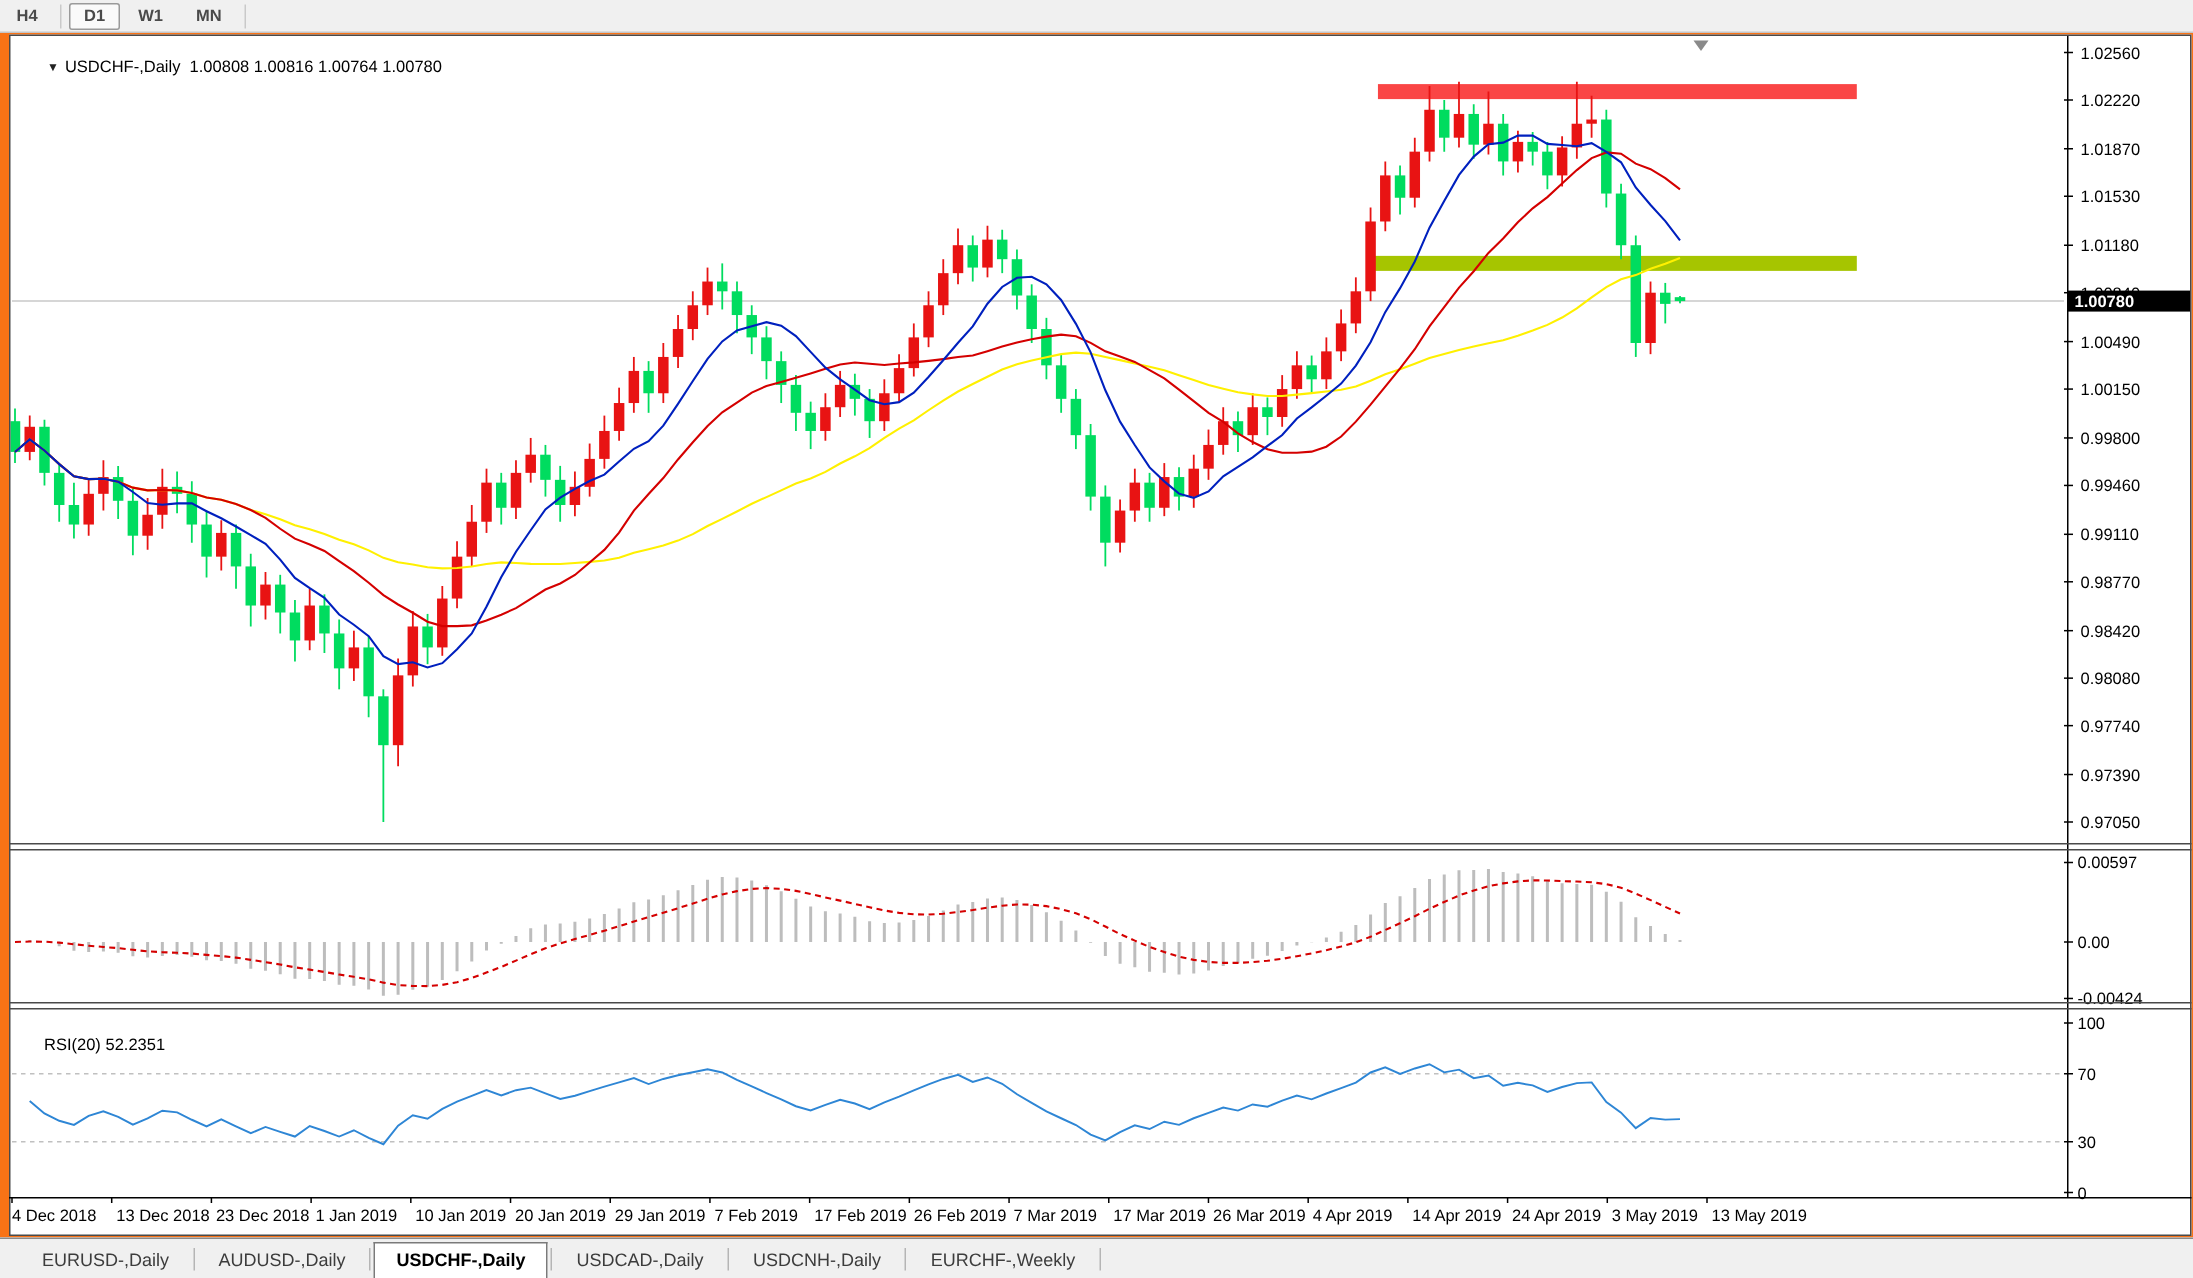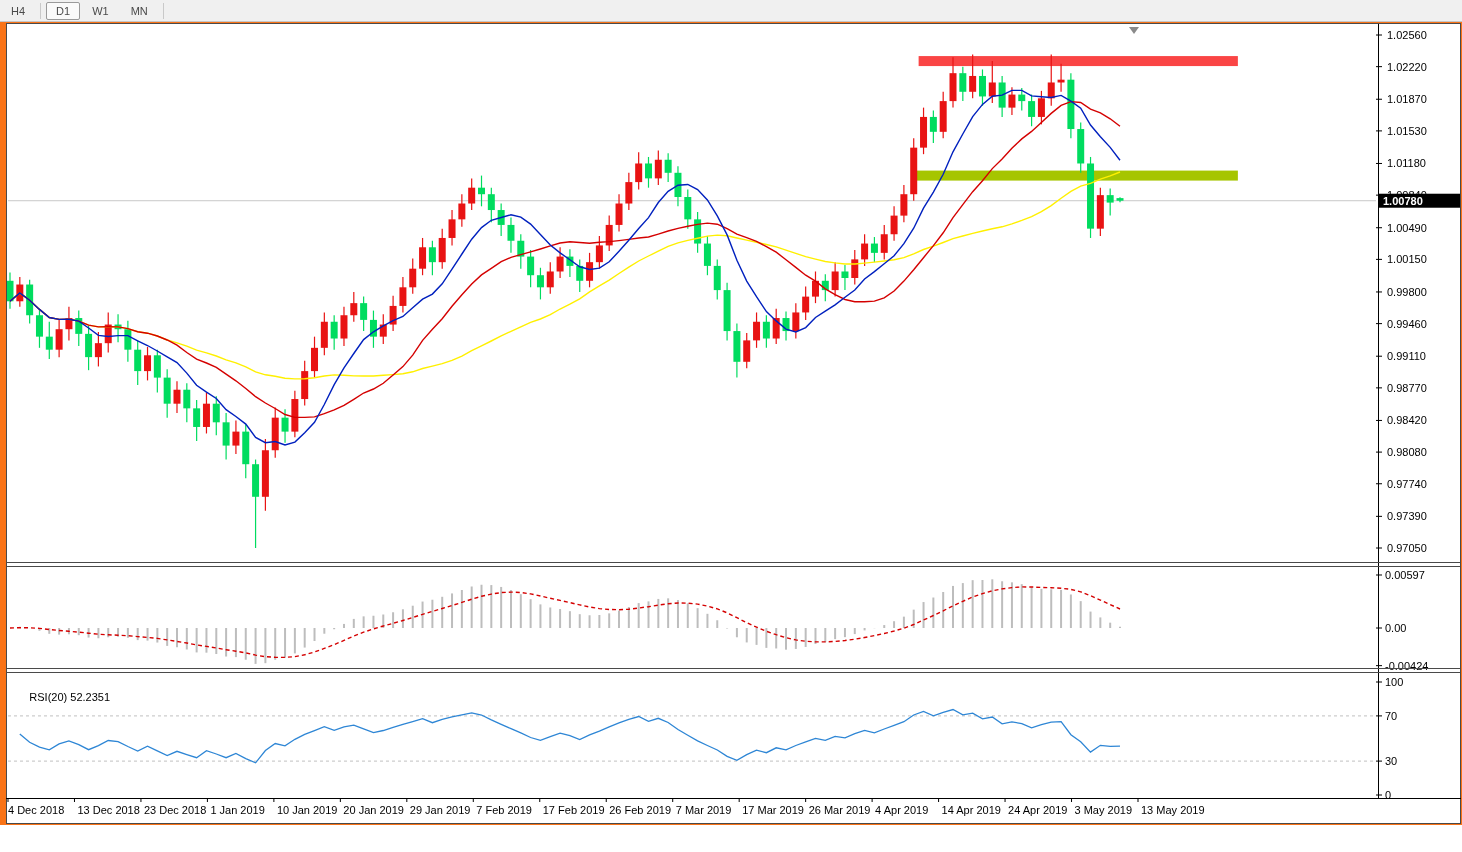--- a/index.html
+++ b/index.html
@@ -2,21 +2,21 @@
 <html><head>
 <meta charset="utf-8">
 <style>
   html,body{margin:0;padding:0;background:#e8e8e8;}
   *{box-sizing:border-box;}
   #app{position:relative;width:1462px;height:852px;background:#fff;overflow:hidden;
        font-family:"Liberation Sans","DejaVu Sans",sans-serif;font-size:11px;color:#000;}
   
   #toolbar{position:absolute;left:0;top:0;width:1462px;height:22px;background:#f0f0f0;
            display:flex;align-items:center;border-bottom:1px solid #c6c6c6;}
-  .tbtn{padding:2px 9px;margin:0 1px;color:#4a4a4a;font-weight:normal;font-size:11px;
+  .tbtn{padding:2px 9px;margin:0 1px;color:#4a4a4a;font-weight:bold;font-size:11px;
         border:1px solid transparent;border-radius:2px;cursor:default;}
   .tbtn.active{background:#fafafa;border:1px solid #9a9a9a;text-align:right;}
   .tsep{width:1px;height:16px;background:#c9c9c9;margin:0 4px;}
   
   #chartwin{position:absolute;left:0;top:22px;width:1462px;height:803px;background:#f97316;}
   #chart-svg{position:absolute;left:0;top:0;}
   .pane-label{position:absolute;font-size:11px;color:#000;white-space:pre;z-index:5;}
   #main-title{left:13px;top:5px;}
   #main-title .tri{font-size:8px;position:relative;top:-1px;margin-right:4px;color:#222;}
   #macd-label{left:11px;top:551px;}
@@ -512,19 +512,36 @@
         </g>
         <rect x="6.5" y="23.5" width="1454" height="800" fill="none" stroke="#4a4a4a"></rect>
         <line x1="1378.5" y1="24" x2="1378.5" y2="798" stroke="#000"></line>
         <line x1="6" y1="562.5" x2="1461" y2="562.5" stroke="#4a4a4a"></line>
         <line x1="6" y1="566.5" x2="1461" y2="566.5" stroke="#4a4a4a"></line>
         <line x1="6" y1="668.5" x2="1461" y2="668.5" stroke="#4a4a4a"></line>
         <line x1="6" y1="672.5" x2="1461" y2="672.5" stroke="#4a4a4a"></line>
         <line x1="6" y1="798.5" x2="1461" y2="798.5" stroke="#000"></line>
       </svg>
 
+    <div class="pane-label" id="main-title">
+      <span class="tri">▼</span><span>USDCHF-,Daily</span><span>&nbsp;&nbsp;</span><span>1.00808 1.00816 1.00764 1.00780</span>
+    </div>
     <div class="pane-label" id="rsi-label">
       <span>RSI(20)</span><span>&nbsp;</span><span>52.2351</span>
     </div>
   </div>
 
+  <div id="tabbar">
+    <div class="tab">EURUSD-,Daily</div>
+    <div class="tabsep"></div>
+    <div class="tab">AUDUSD-,Daily</div>
+    <div class="tabsep"></div>
+    <div class="tab active">USDCHF-,Daily</div>
+    <div class="tabsep"></div>
+    <div class="tab">USDCAD-,Daily</div>
+    <div class="tabsep"></div>
+    <div class="tab">USDCNH-,Daily</div>
+    <div class="tabsep"></div>
+    <div class="tab">EURCHF-,Weekly</div>
+    <div class="tabsep"></div>
+  </div>
 
 </div>
 
 </body></html>

